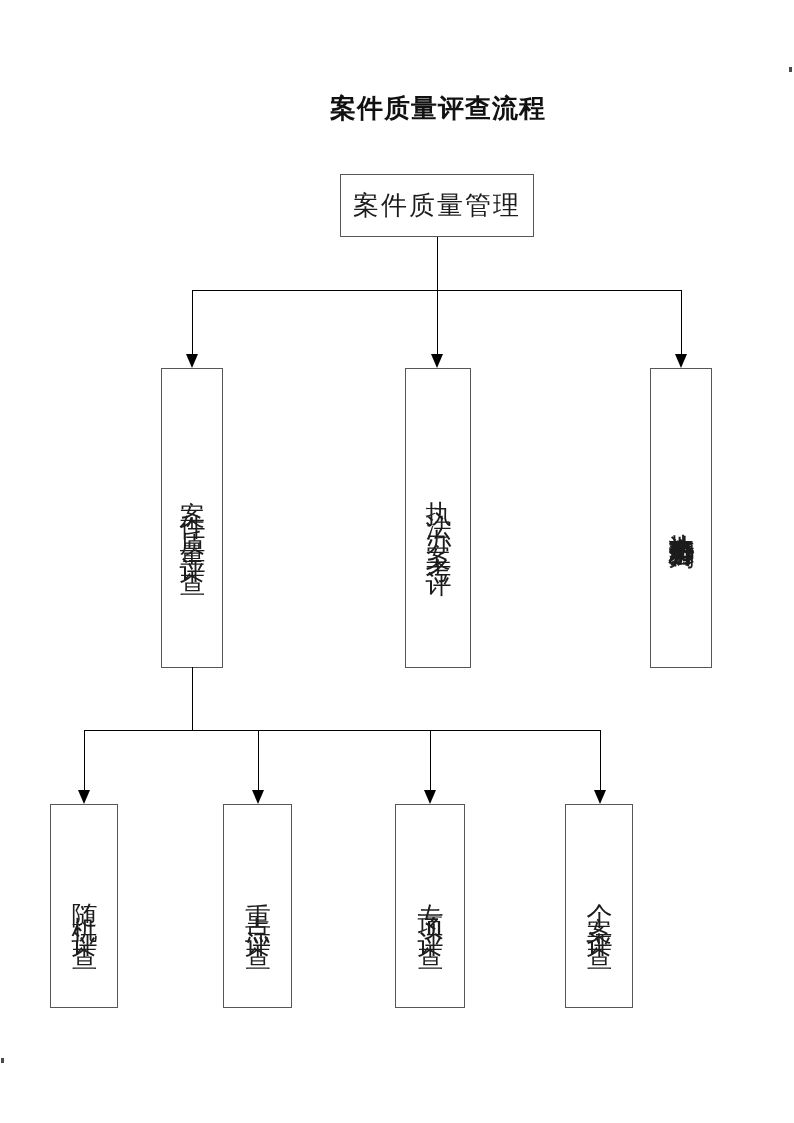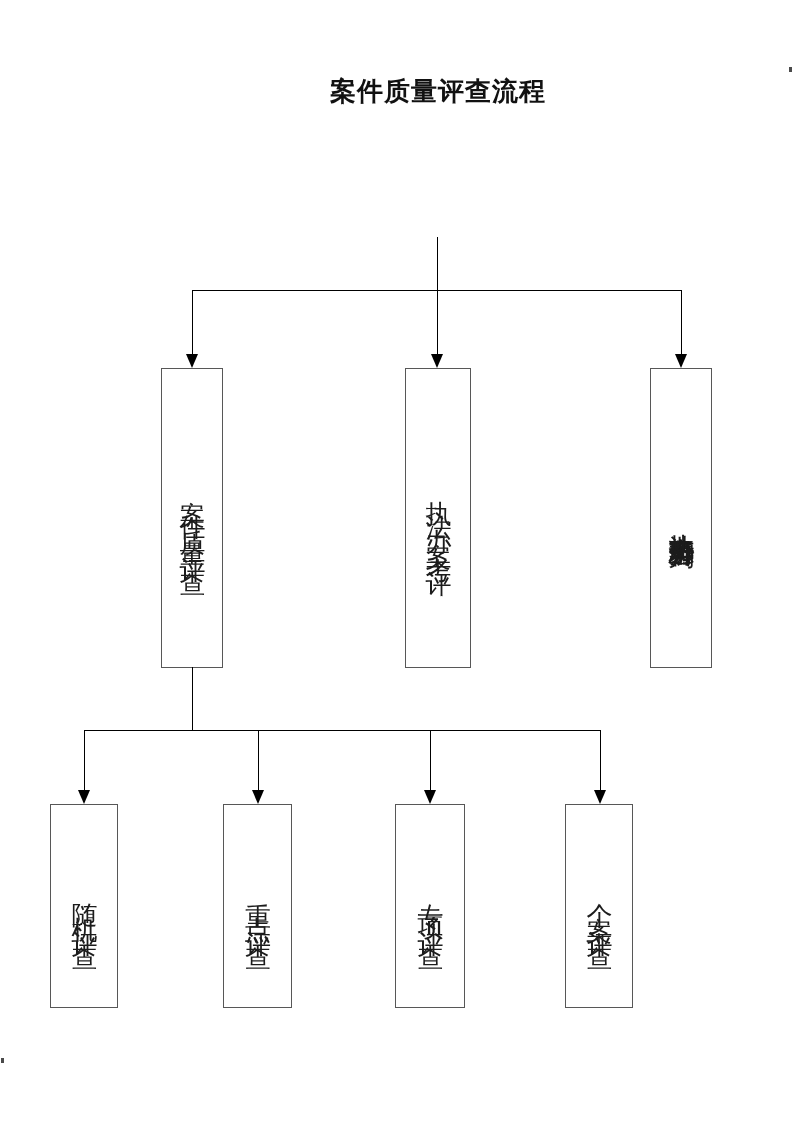--- a/index.html
+++ b/index.html
@@ -5,21 +5,21 @@
   html,body{margin:0;padding:0;background:#fff;}
   .page{
     position:relative;
     width:794px;height:1123px;
     background:#ffffff;
     overflow:hidden;
     font-family:"Liberation Serif", serif;
   }
   .title{
     position:absolute;
-    left:330px;top:74px;
+    left:330px;top:91px;
     font-family:"Liberation Sans", sans-serif;
     font-weight:bold;
     font-size:26px;
     letter-spacing:1px;
     color:#111111;
     white-space:nowrap;
   }
   .box{
     position:absolute;
     box-sizing:border-box;
@@ -88,20 +88,23 @@
   #mark-tr{left:789px;top:67px;width:3px;height:5px;}
   #mark-bl{left:1px;top:1058px;width:3px;height:5px;}
 </style>
 </head>
 <body>
 
 <div class="page">
 
   <div class="title">案件质量评查流程</div>
 
+  <div class="box" id="root">
+    <span class="hlabel">案件质量管理</span>
+  </div>
 
   <div class="line" id="stem-top"></div>
   <div class="line" id="h-upper"></div>
   <div class="line" id="drop-l2a"></div>
   <div class="line" id="drop-l2b"></div>
   <div class="line" id="drop-l2c"></div>
   <div class="arrow" id="arr-l2a"></div>
   <div class="arrow" id="arr-l2b"></div>
   <div class="arrow" id="arr-l2c"></div>
 

